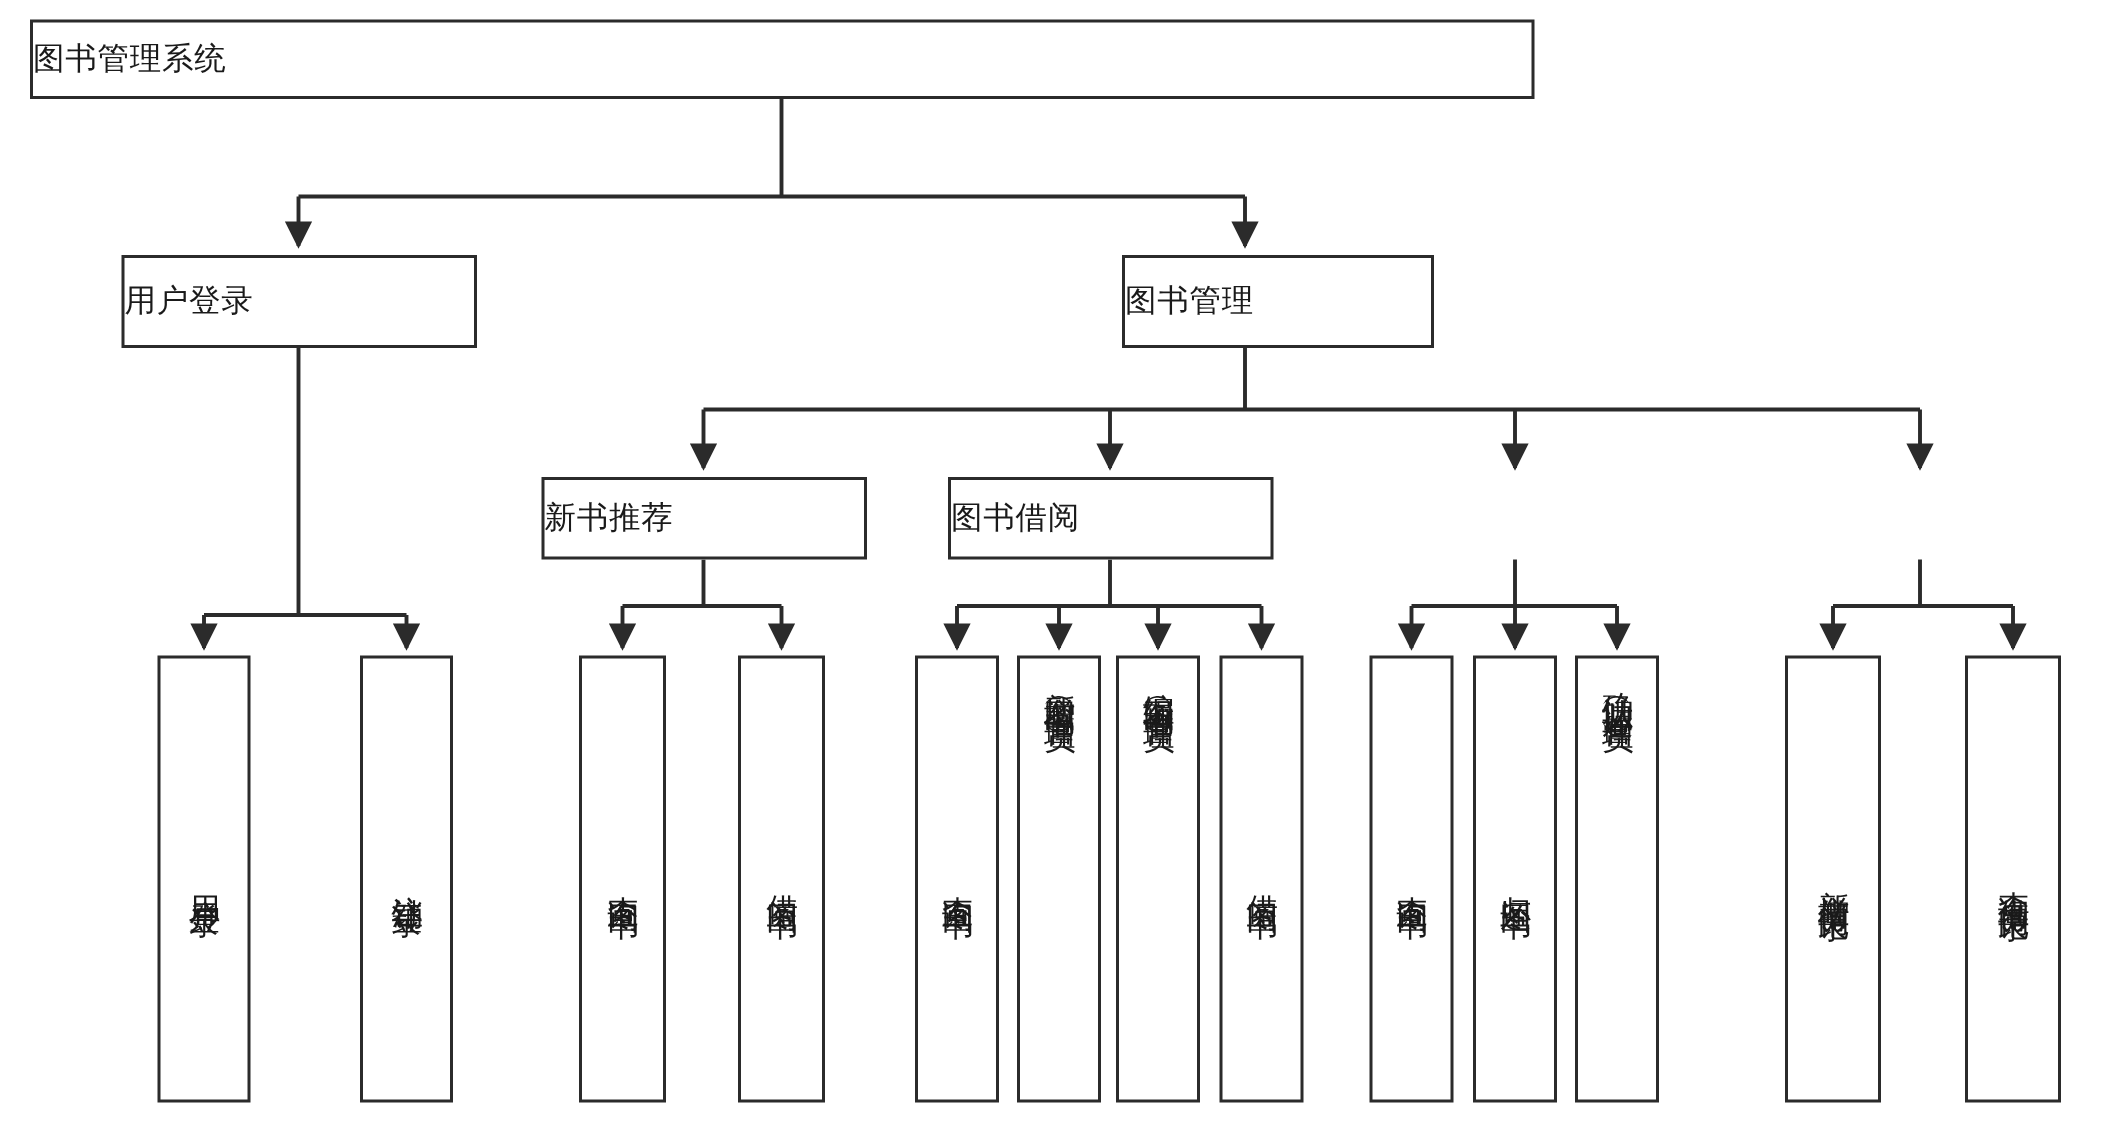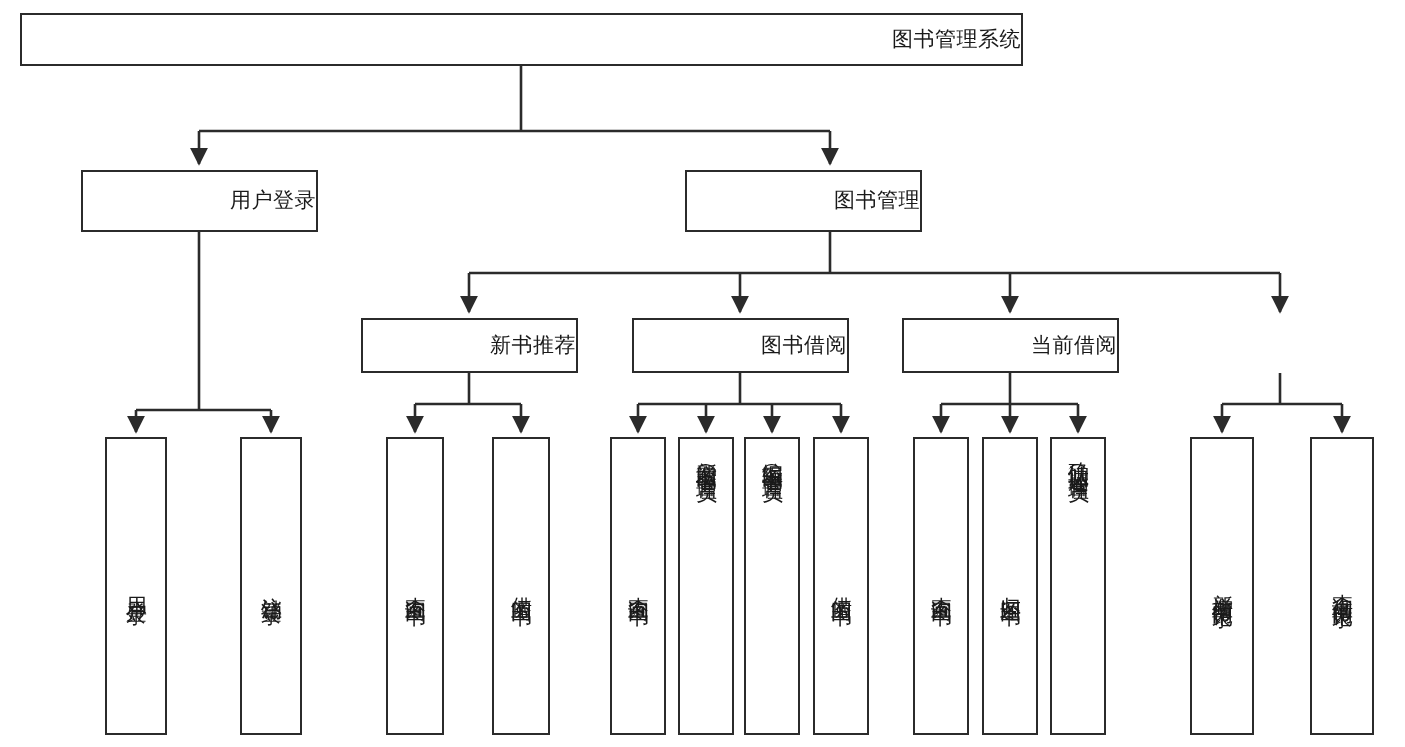--- a/index.html
+++ b/index.html
@@ -26,21 +26,21 @@
     height: 747px;
     pointer-events: none;
   }
   .node {
     position: absolute;
     box-sizing: border-box;
     background: #ffffff;
     border: 2px solid #2b2b2b;
     display: flex;
     align-items: center;
-    justify-content: flex-end;
+    justify-content: flex-start;
     color: #1a1a1a;
   }
   .node .label {
     display: block;
     text-align: center;
     line-height: 1.12;
     white-space: nowrap;
   }
   
   .node.horiz .label {
@@ -131,32 +131,29 @@
     </g>
   </svg>
 
   <div class="node horiz root" style="left:20px; top:13px; width:1003px; height:53px;">
     <span class="label">图书管理系统</span>
   </div>
 
   <div class="node horiz" style="left:81px; top:170px; width:237px; height:62px;">
     <span class="label">用户登录</span>
   </div>
-  <div class="node horiz" style="left:685px; top:170px; width:237px; height:62px;">
+  <div class="node horiz" style="left:748px; top:170px; width:208px; height:62px;">
     <span class="label">图书管理</span>
   </div>
 
   <div class="node horiz" style="left:361px; top:318px; width:217px; height:55px;">
     <span class="label">新书推荐</span>
   </div>
   <div class="node horiz" style="left:632px; top:318px; width:217px; height:55px;">
     <span class="label">图书借阅</span>
-  </div>
-  <div class="node horiz" style="left:902px; top:318px; width:217px; height:55px;">
-    <span class="label">当前借阅</span>
   </div>
 
   <div class="node vert centered" style="left:105px; top:437px; width:62px; height:298px;">
     <span class="label">用户登录</span>
   </div>
   <div class="node vert centered" style="left:240px; top:437px; width:62px; height:298px;">
     <span class="label">注销登录</span>
   </div>
 
   <div class="node vert centered" style="left:386px; top:437px; width:58px; height:298px;">

